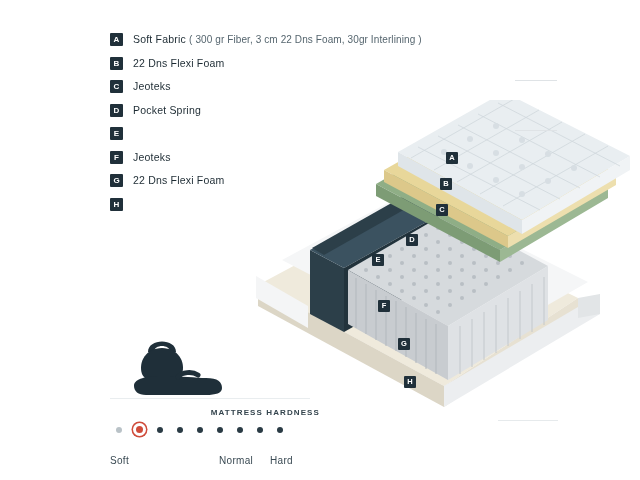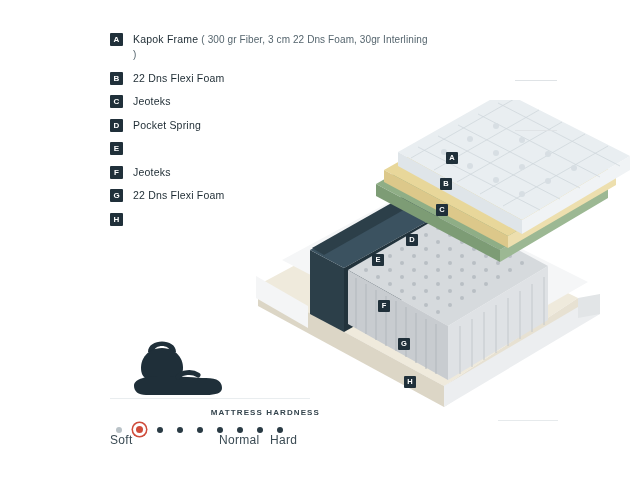--- a/index.html
+++ b/index.html
@@ -108,23 +108,23 @@
   }
   .dot.sel {
     width: 7px;
     height: 7px;
     background: #cf4b3a;
     box-shadow: 0 0 0 3px #ffffff, 0 0 0 4.5px #cf4b3a;
   }
   .dot.light { background: #b9c2c7; }
   .hard-labels {
     position: relative;
-    margin-top: 0;
+    margin-top: 22px;
     height: 12px;
-    font-size: 12px;
+    font-size: 10px;
     color: #3a4a53;
     letter-spacing: 0.3px;
     text-align: right;
   }
   .hard-labels span { position: absolute; }
   .lbl-soft { left: 0px; }
   .lbl-normal { left: 88px; padding-left: 21px; }
   .lbl-hard { left: 160px; }
 
   
@@ -151,21 +151,21 @@
 </head>
 <body>
 
 <div class="stage">
 
   <div class="legend">
 
     <div class="legend-row">
       <div class="badge">A</div>
       <div class="legend-text">
-        <span>Kapok Frame</span>
+        <span>Soft Fabric</span>
         <span class="legend-sub">( 300 gr Fiber, 3 cm 22 Dns Foam, 30gr Interlining )</span>
       </div>
     </div>
 
     <div class="legend-row">
       <div class="badge">B</div>
       <div class="legend-text">22 Dns Flexi Foam</div>
     </div>
 
     <div class="legend-row">

